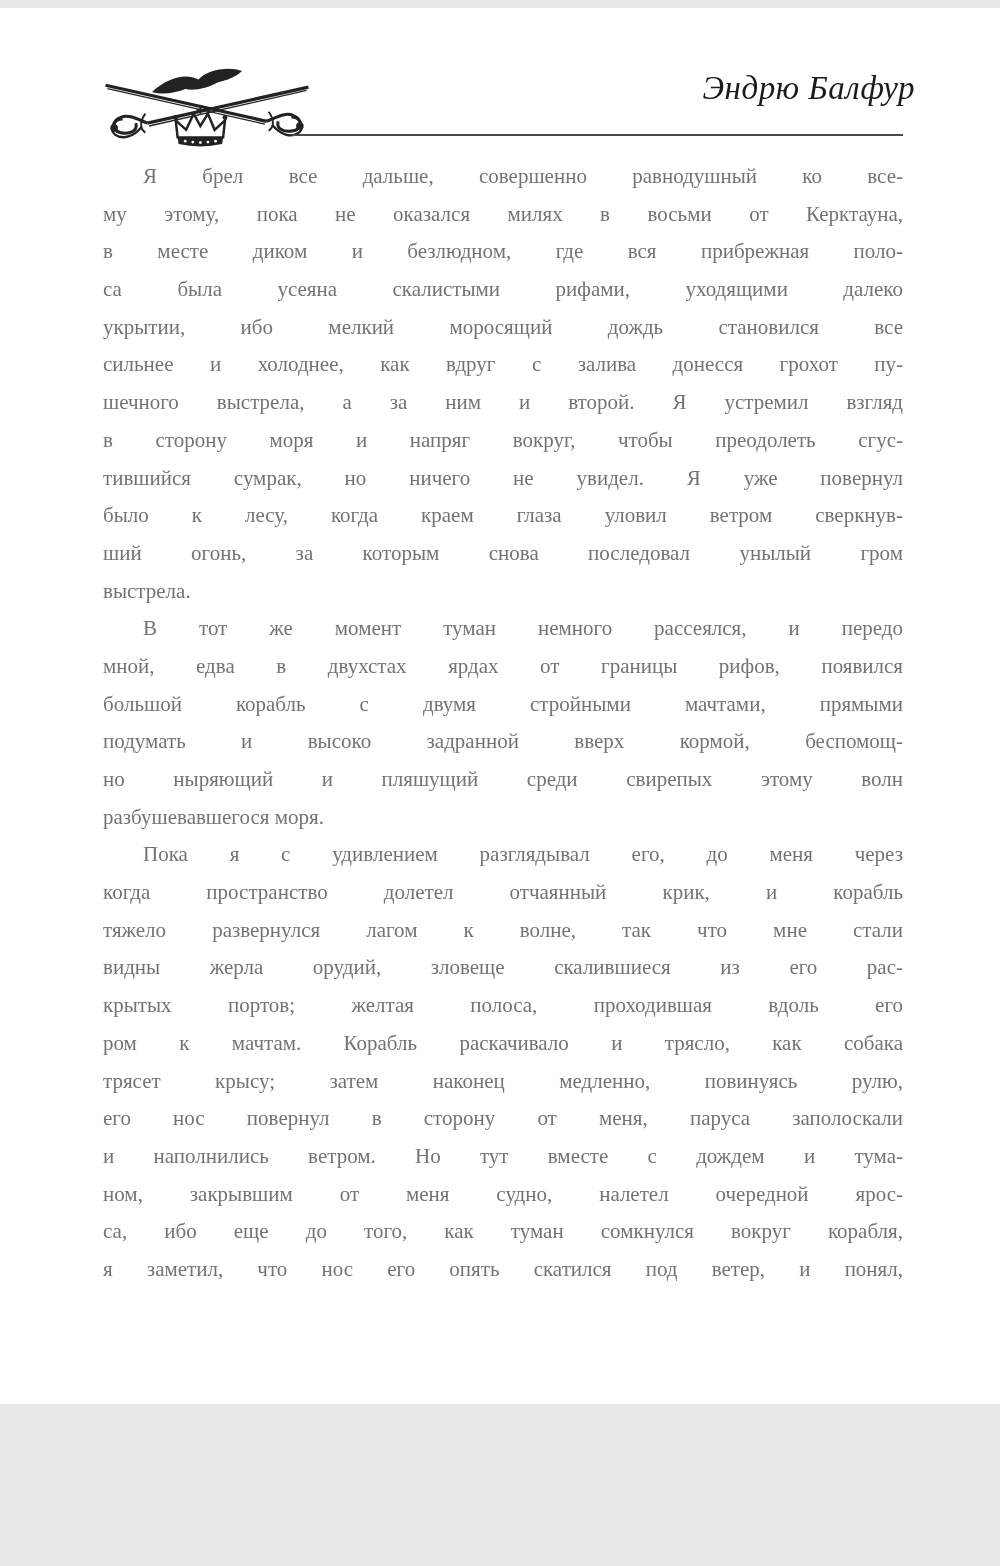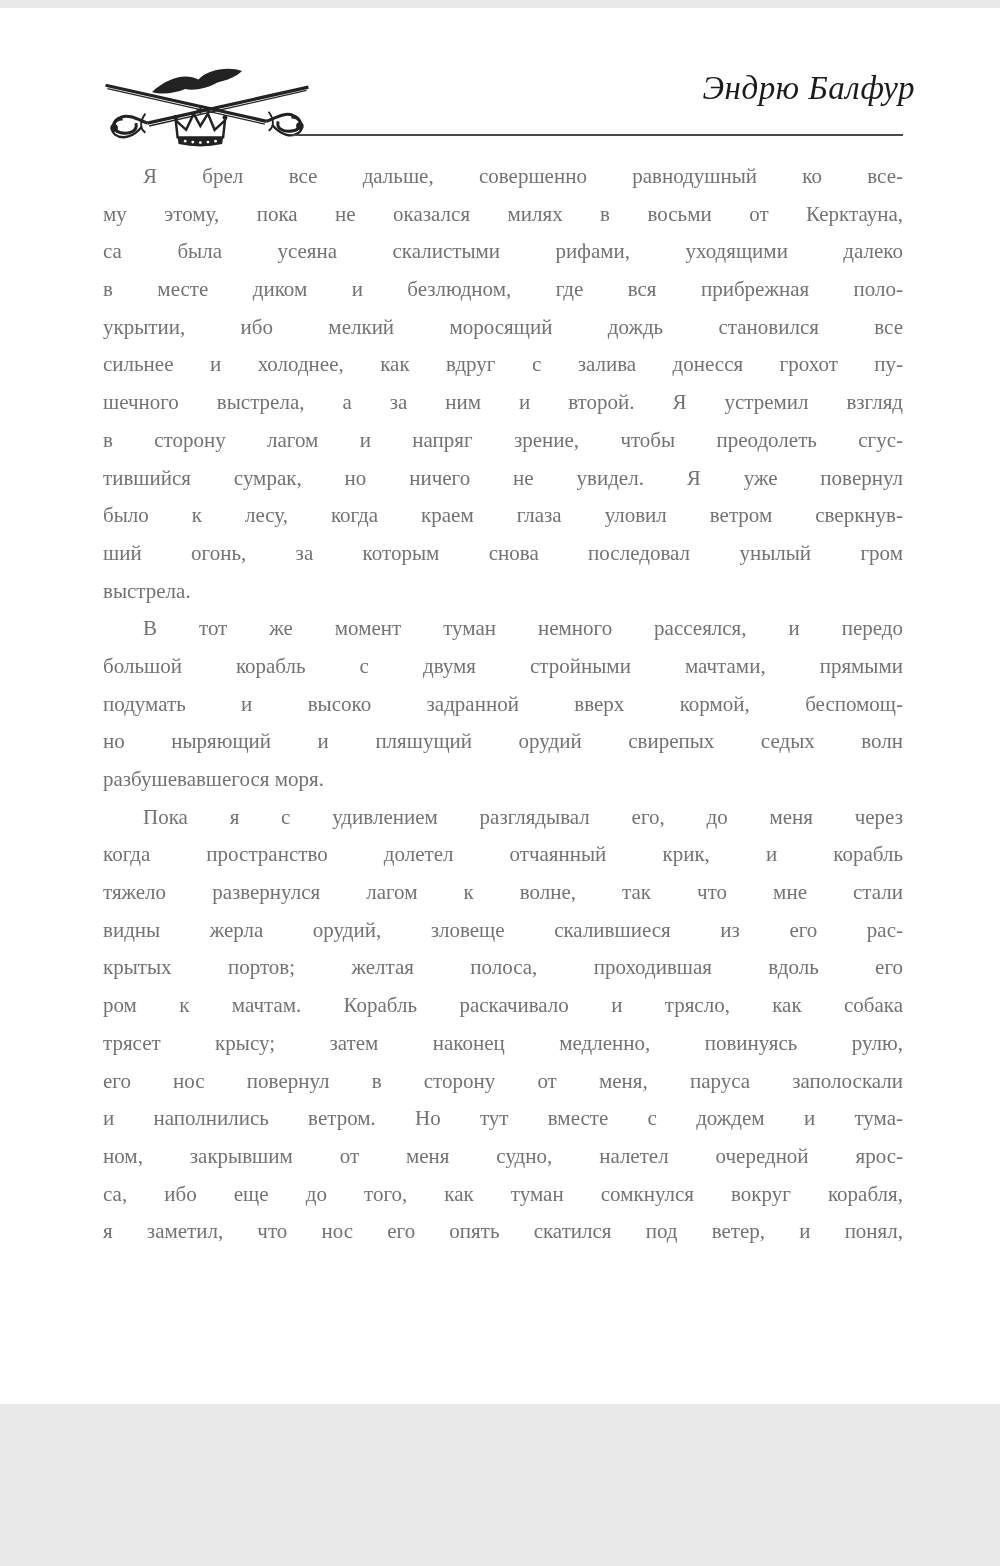--- a/index.html
+++ b/index.html
@@ -112,36 +112,37 @@
     </svg>
 
     <div class="author">Эндрю Балфур</div>
     <div class="header-rule"></div>
   </div>
 
   <div class="body-text">
       <div class="paragraph">
         <div class="line first">Я брел все дальше, совершенно равнодушный ко все-</div>
         <div class="line">му этому, пока не оказался милях в восьми от Керктауна,</div>
+        <div class="line">в месте диком и безлюдном, где вся прибрежная поло-</div>
         <div class="line">са была усеяна скалистыми рифами, уходящими далеко</div>
-        <div class="line">в месте диком и безлюдном, где вся прибрежная поло-</div>
         <div class="line">укрытии, ибо мелкий моросящий дождь становился все</div>
         <div class="line">сильнее и холоднее, как вдруг с залива донесся грохот пу-</div>
         <div class="line">шечного выстрела, а за ним и второй. Я устремил взгляд</div>
-        <div class="line">в сторону лагом и напряг зрение, чтобы преодолеть сгус-</div>
+        <div class="line">в сторону моря и напряг вокруг, чтобы преодолеть сгус-</div>
         <div class="line">тившийся сумрак, но ничего не увидел. Я уже повернул</div>
         <div class="line">было к лесу, когда краем глаза уловил ветром сверкнув-</div>
         <div class="line">ший огонь, за которым снова последовал унылый гром</div>
         <div class="line last">выстрела.</div>
       </div>
       <div class="paragraph">
         <div class="line first">В тот же момент туман немного рассеялся, и передо</div>
+        <div class="line">мной, едва в двухстах ярдах от границы рифов, появился</div>
         <div class="line">большой корабль с двумя стройными мачтами, прямыми</div>
         <div class="line">подумать и высоко задранной вверх кормой, беспомощ-</div>
-        <div class="line">но ныряющий и пляшущий орудий свирепых седых волн</div>
+        <div class="line">но ныряющий и пляшущий среди свирепых этому волн</div>
         <div class="line last">разбушевавшегося моря.</div>
       </div>
       <div class="paragraph">
         <div class="line first">Пока я с удивлением разглядывал его, до меня через</div>
         <div class="line">когда пространство долетел отчаянный крик, и корабль</div>
         <div class="line">тяжело развернулся лагом к волне, так что мне стали</div>
         <div class="line">видны жерла орудий, зловеще скалившиеся из его рас-</div>
         <div class="line">крытых портов; желтая полоса, проходившая вдоль его</div>
         <div class="line">ром к мачтам. Корабль раскачивало и трясло, как собака</div>
         <div class="line">трясет крысу; затем наконец медленно, повинуясь рулю,</div>

